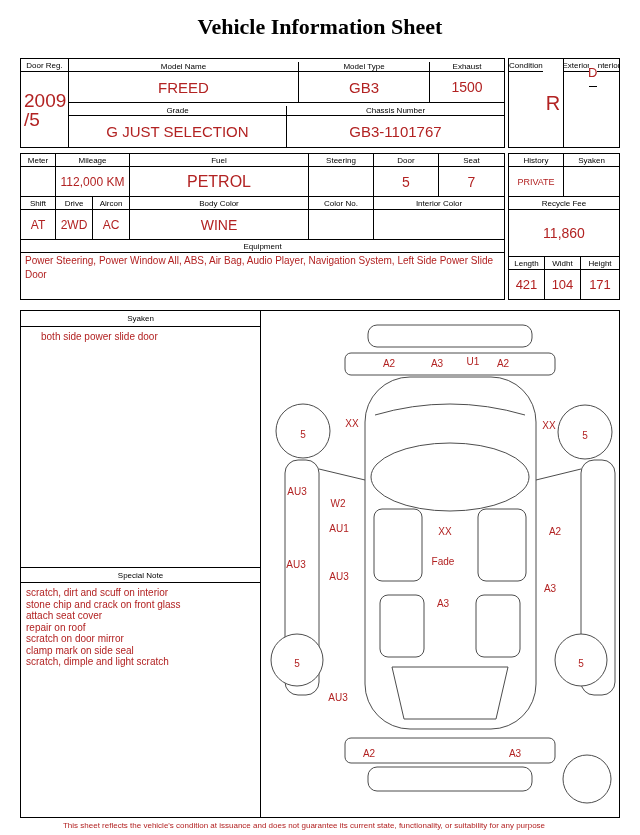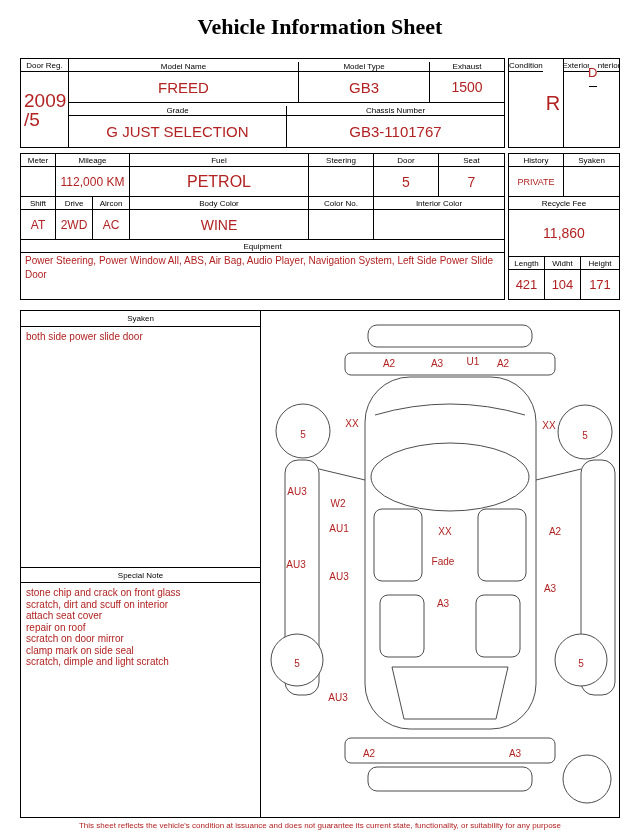--- a/index.html
+++ b/index.html
@@ -45,28 +45,28 @@
   .fs13{font-size:13px;}
   .fs14{font-size:14px;}
   .fs15{font-size:15px;}
   .fs16{font-size:16px;}
   .fs20{font-size:20px;}
   
   .main{left:20px;top:310px;width:600px;height:508px;border:1px solid #000;}
   .leftcol{position:absolute;left:0;top:0;width:240px;height:100%;border-right:1px solid #000;}
   .sec-hdr{height:16px;border-bottom:1px solid #000;display:flex;align-items:center;justify-content:center;font-size:8px;}
   .note-hdr{border-top:1px solid #000;}
-  .free-text{padding:4px 5px;font-size:10px;line-height:12px;}
+  .free-text{padding:4px 5px;font-size:10px;line-height:12px;margin-left:15px;}
   .comment-area{height:240px;}
   .note-lines{padding:4px 5px;font-size:10px;line-height:11.5px;}
   .note-lines div{white-space:nowrap;}
   
   .equip-val{flex:1;align-items:flex-start;justify-content:flex-start;padding:1px 4px;font-size:10px;line-height:14px;display:flex;}
   
-  .footer{left:20px;top:821px;width:600px;text-align:center;font-size:8px;color:#b22222;white-space:nowrap;overflow:hidden;}
+  .footer{left:4px;top:821px;width:600px;text-align:center;font-size:8px;color:#b22222;white-space:nowrap;overflow:hidden;}
   
   .diagram{left:241px;top:6px;}
   .shape{fill:none;stroke:#4d4d4d;stroke-width:1;}
   .wheel{fill:#ffffff;stroke:#4d4d4d;stroke-width:1;}
   .dlabel{font-size:10px;fill:#b22222;text-anchor:middle;font-family:"Liberation Sans",sans-serif;}
 </style>
 </head>
 <body>
 
 <div id="page">
@@ -187,22 +187,22 @@
       <div class="c red fs13 last" style="flex:1">171</div>
     </div>
   </div>
 
   <div class="abs main">
     <div class="leftcol">
       <div class="sec-hdr">Syaken</div>
       <div class="free-text red comment-area">both side power slide door</div>
       <div class="sec-hdr note-hdr">Special Note</div>
       <div class="note-lines red">
+        <div>scratch, dirt and scuff on interior</div>
         <div>stone chip and crack on front glass</div>
-        <div>scratch, dirt and scuff on interior</div>
         <div>attach seat cover</div>
         <div>repair on roof</div>
         <div>scratch on door mirror</div>
         <div>clamp mark on side seal</div>
         <div>scratch, dimple and light scratch</div>
       </div>
     </div>
 
     <svg class="abs diagram" width="360" height="490" viewBox="0 0 360 490" xmlns="http://www.w3.org/2000/svg">
 

